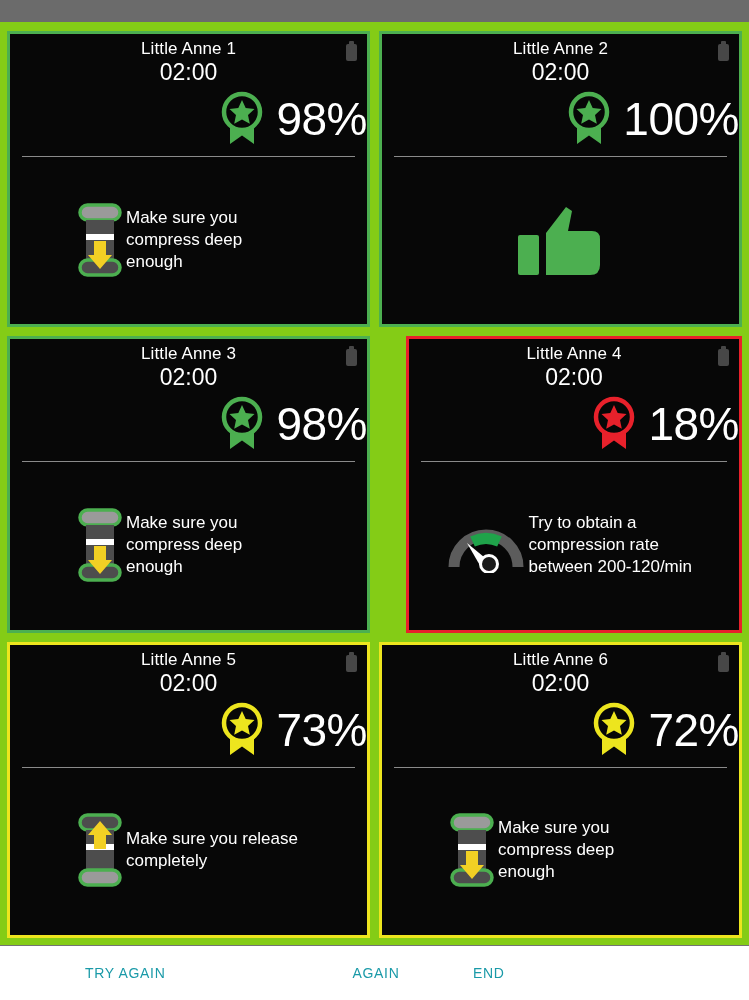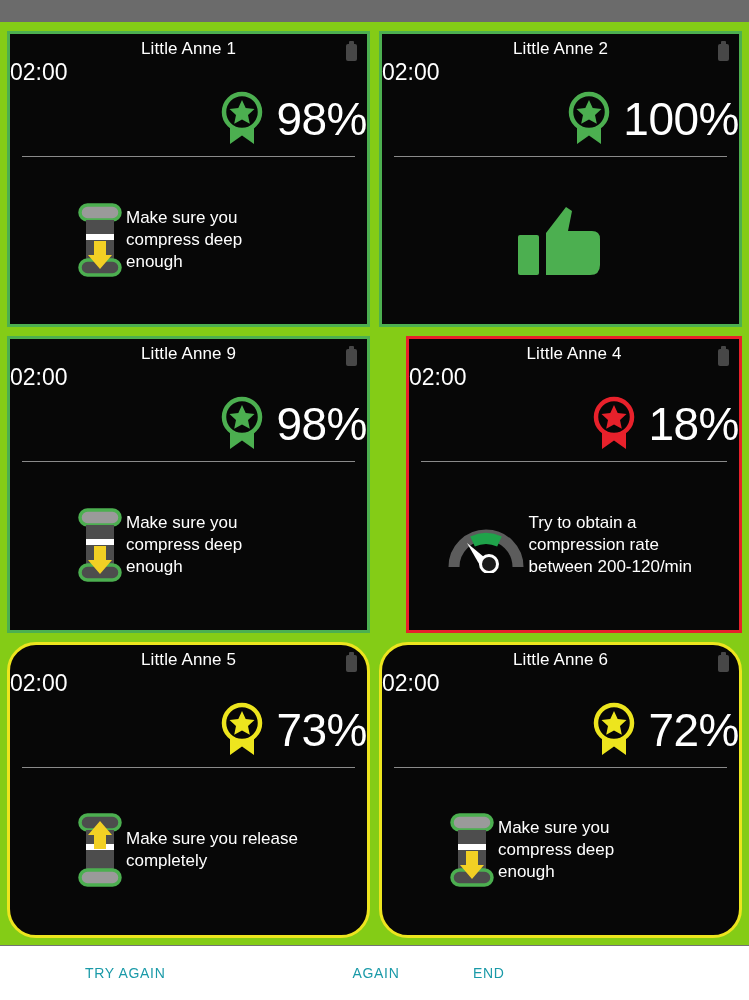--- a/index.html
+++ b/index.html
@@ -26,42 +26,42 @@
   .card {
     background: #070707;
     border: 3px solid #4CAF50;
     position: relative;
     display: flex;
     flex-direction: column;
     overflow: hidden;
   }
   .card.status-green  { border-color: #4CAF50; }
   .card.status-red    { border-color: #E8212B; margin-left: 27px; }
-  .card.status-yellow { border-color: #EDE51E; border-radius: 29px; }
+  .card.status-yellow { border-color: #EDE51E; }
 
   .card-head { position: relative; padding-top: 5px; }
   .card-title {
     text-align: center; color: #ffffff;
     font-size: 17px; line-height: 20px; font-weight: 400;
     letter-spacing: 0.1px;
   }
   .battery-icon {
     position: absolute; top: 7px; right: 10px;
     width: 11px; height: 20px;
   }
   .battery-body {
     position: absolute; bottom: 0; left: 0;
     width: 11px; height: 17px; background: #474747; border-radius: 2px;
   }
   .battery-nub {
     position: absolute; top: 0; left: 3px;
     width: 5px; height: 3px; background: #474747; border-radius: 1px 1px 0 0;
   }
   .card-timer {
-    text-align: left; color: #ffffff;
+    text-align: center; color: #ffffff;
     font-size: 23px; line-height: 28px; font-weight: 400;
     margin-top: -1px;
   }
 
   .score-row {
     display: flex; align-items: center; justify-content: flex-end;
     gap: 6px; padding: 4px 0 8px 0;
   }
   .medal-icon { width: 56px; height: 58px; flex: 0 0 56px; }
   .score-value {
@@ -173,21 +173,21 @@
             <rect x="4" y="34" width="21" height="40" rx="2" fill="#4CAF50"></rect>
             <path d="M32 74 L32 32 L52 6 L58 10 L54 30 L78 30 Q86 30 86 38 L86 64 Q86 74 76 74 Z" fill="#4CAF50"></path>
           </svg>
         </span>
         <span class="feedback-text"></span>
       </div>
     </div>
 
     <div class="card status-green">
       <div class="card-head">
-        <div class="card-title">Little Anne 9</div>
+        <div class="card-title">Little Anne 3</div>
         <div class="battery-icon">
           <div class="battery-nub"></div>
             <div class="battery-body"></div>
         </div>
       </div>
       <div class="card-timer">02:00</div>
       <div class="score-row">
         <span class="medal-icon">
           <svg viewBox="0 0 56 58" width="56" height="58">
             <circle cx="28" cy="22" r="18" fill="none" stroke="#4CAF50" stroke-width="4.5"></circle>

